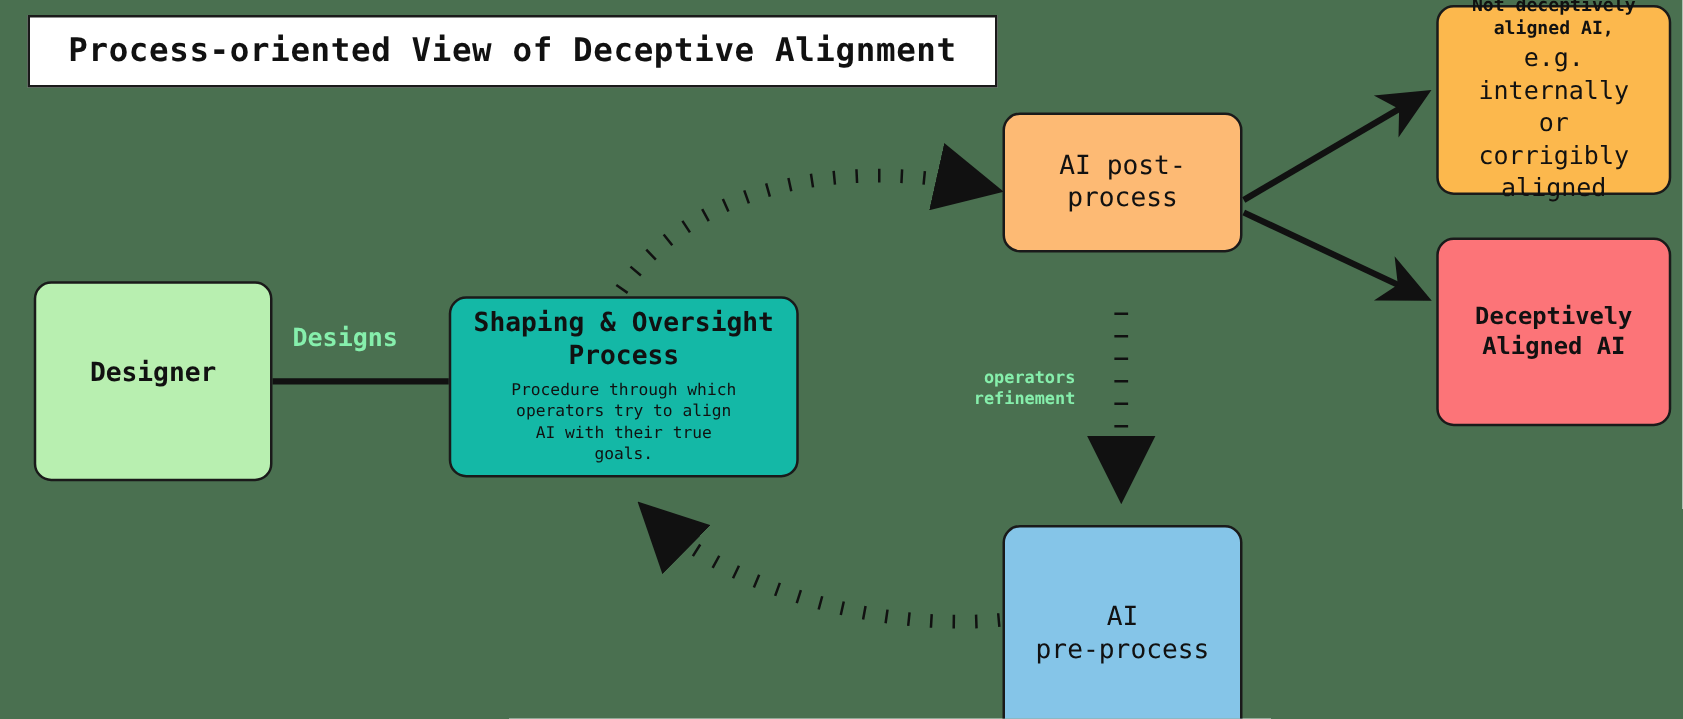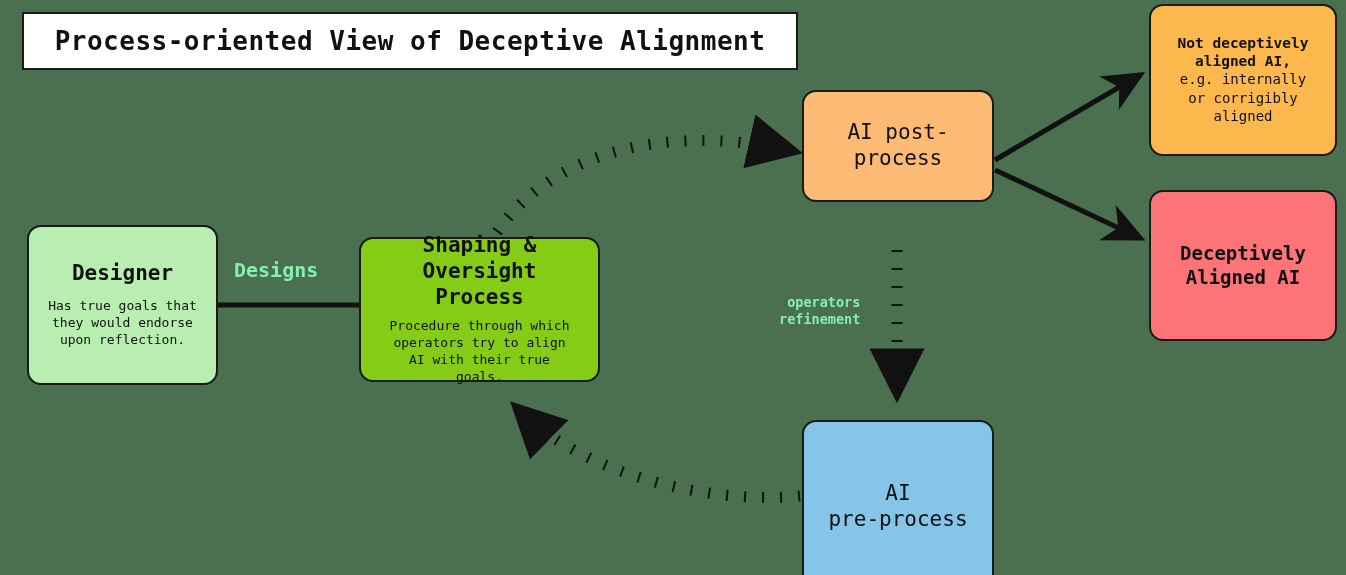--- a/index.html
+++ b/index.html
@@ -67,23 +67,23 @@
     height: 160px;
     background: #b8efb0;
   }
   #node-designer .node-title { font-size: 21px; margin-bottom: 12px; }
   #node-designer .node-sub { font-size: 13px; }
 
   
   #node-shaping {
     left: 359px;
     top: 237px;
-    width: 241px;
+    width: 280px;
     height: 145px;
-    background: #84cc16;
+    background: #14b8a6;
   }
   #node-shaping .node-title { font-size: 21px; margin-bottom: 8px; }
   #node-shaping .node-sub { font-size: 13px; }
 
   
   #node-post {
     left: 802px;
     top: 90px;
     width: 192px;
     height: 112px;
@@ -105,21 +105,21 @@
 
   
   #node-aligned {
     left: 1149px;
     top: 4px;
     width: 188px;
     height: 152px;
     background: #fcb84d;
   }
   #node-aligned .node-title { font-size: 14.5px; }
-  #node-aligned .node-sub { font-size: 14px; }
+  #node-aligned .node-sub { font-size: 20px; }
 
   #node-deceptive {
     left: 1149px;
     top: 190px;
     width: 188px;
     height: 151px;
     background: #fc7478;
   }
   #node-deceptive .node-title { font-size: 19px; }
 
@@ -180,23 +180,20 @@
 
     <line x1="995" y1="170" x2="1140" y2="238" stroke="#111111" stroke-width="5" marker-end="url(#arrowSolid)"></line>
   </svg>
 
   <div id="title-banner">
     <span class="title-text">Process-oriented View of Deceptive Alignment</span>
   </div>
 
   <div class="node" id="node-designer">
     <div class="node-title">Designer</div>
-    <div class="node-sub">Has true goals that
-they would endorse
-upon reflection.</div>
   </div>
 
   <div class="node" id="node-shaping">
     <div class="node-title">Shaping &amp; Oversight
 Process</div>
     <div class="node-sub">Procedure through which
 operators try to align
 AI with their true
 goals.</div>
   </div>

